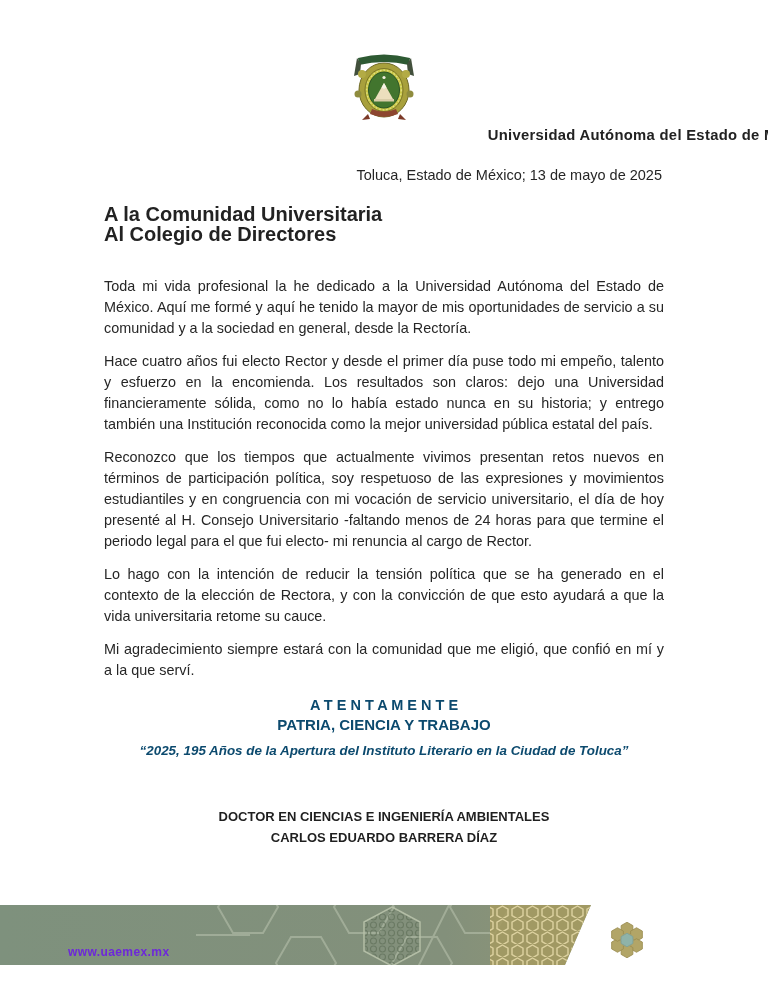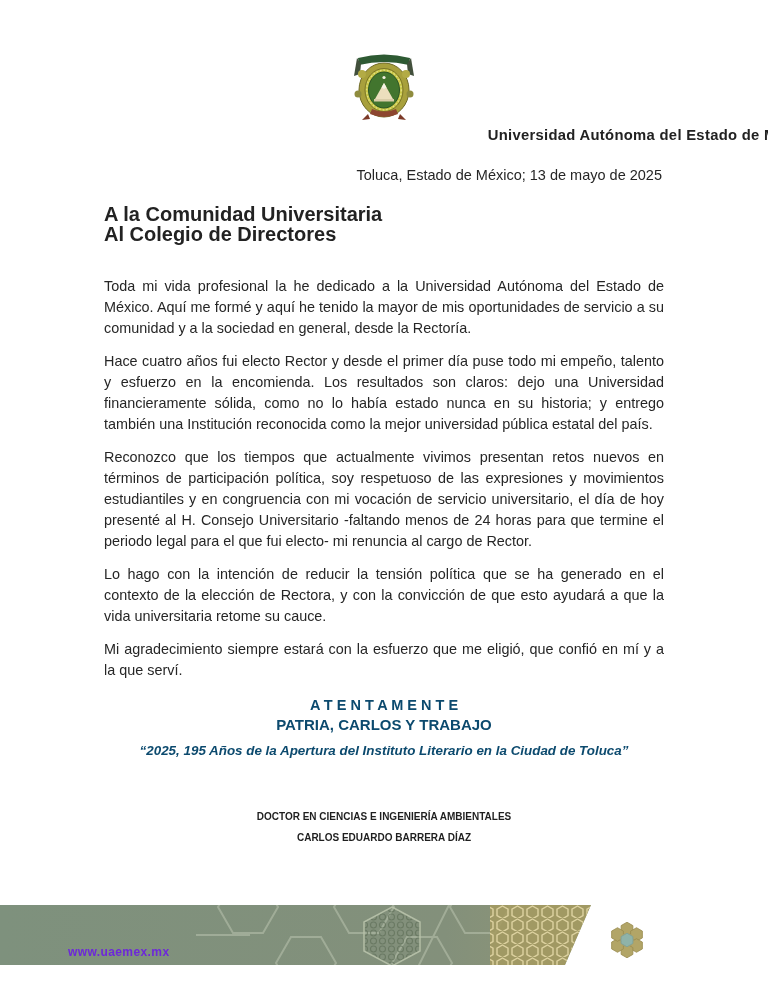--- a/index.html
+++ b/index.html
@@ -84,21 +84,21 @@
     font-size: 13.4px;
     margin-top: 10px;
   }
   .signature {
     position: absolute;
     top: 806px;
     left: 0;
     width: 100%;
     text-align: center;
     font-weight: bold;
-    font-size: 10px;
+    font-size: 13px;
     line-height: 21px;
     color: #1f1f1f;
   }
   .footer-banner {
     position: absolute;
     left: 0;
     top: 905px;
     width: 768px;
     height: 60px;
   }
@@ -150,26 +150,26 @@
   <div class="recipients">
     <div>A la Comunidad Universitaria</div>
     <div>Al Colegio de Directores</div>
   </div>
 
   <div class="letter-body">
     <p>Toda mi vida profesional la he dedicado a la Universidad Autónoma del Estado de México. Aquí me formé y aquí he tenido la mayor de mis oportunidades de servicio a su comunidad y a la sociedad en general, desde la Rectoría.</p>
     <p>Hace cuatro años fui electo Rector y desde el primer día puse todo mi empeño, talento y esfuerzo en la encomienda. Los resultados son claros: dejo una Universidad financieramente sólida, como no lo había estado nunca en su historia; y entrego también una Institución reconocida como la mejor universidad pública estatal del país.</p>
     <p>Reconozco que los tiempos que actualmente vivimos presentan retos nuevos en términos de participación política, soy respetuoso de las expresiones y movimientos estudiantiles y en congruencia con mi vocación de servicio universitario, el día de hoy presenté al H. Consejo Universitario -faltando menos de 24 horas para que termine el periodo legal para el que fui electo- mi renuncia al cargo de Rector.</p>
     <p>Lo hago con la intención de reducir la tensión política que se ha generado en el contexto de la elección de Rectora, y con la convicción de que esto ayudará a que la vida universitaria retome su cauce.</p>
-    <p>Mi agradecimiento siempre estará con la esfuerzo que me eligió, que confió en mí y a la que serví.</p>
+    <p>Mi agradecimiento siempre estará con la comunidad que me eligió, que confió en mí y a la que serví.</p>
   </div>
 
   <div class="closing">
     <div class="atentamente">A T E N T A M E N T E</div>
-    <div class="motto">PATRIA, CARLOS Y TRABAJO</div>
+    <div class="motto">PATRIA, CIENCIA Y TRABAJO</div>
     <div class="legend">“2025, 195 Años de la Apertura del Instituto Literario en la Ciudad de Toluca”</div>
   </div>
 
   <div class="signature">
     <div>DOCTOR EN CIENCIAS E INGENIERÍA AMBIENTALES</div>
     <div>CARLOS EDUARDO BARRERA DÍAZ</div>
   </div>
 
   <svg class="footer-banner" width="768" height="60" viewBox="0 0 768 60">
     <defs>

